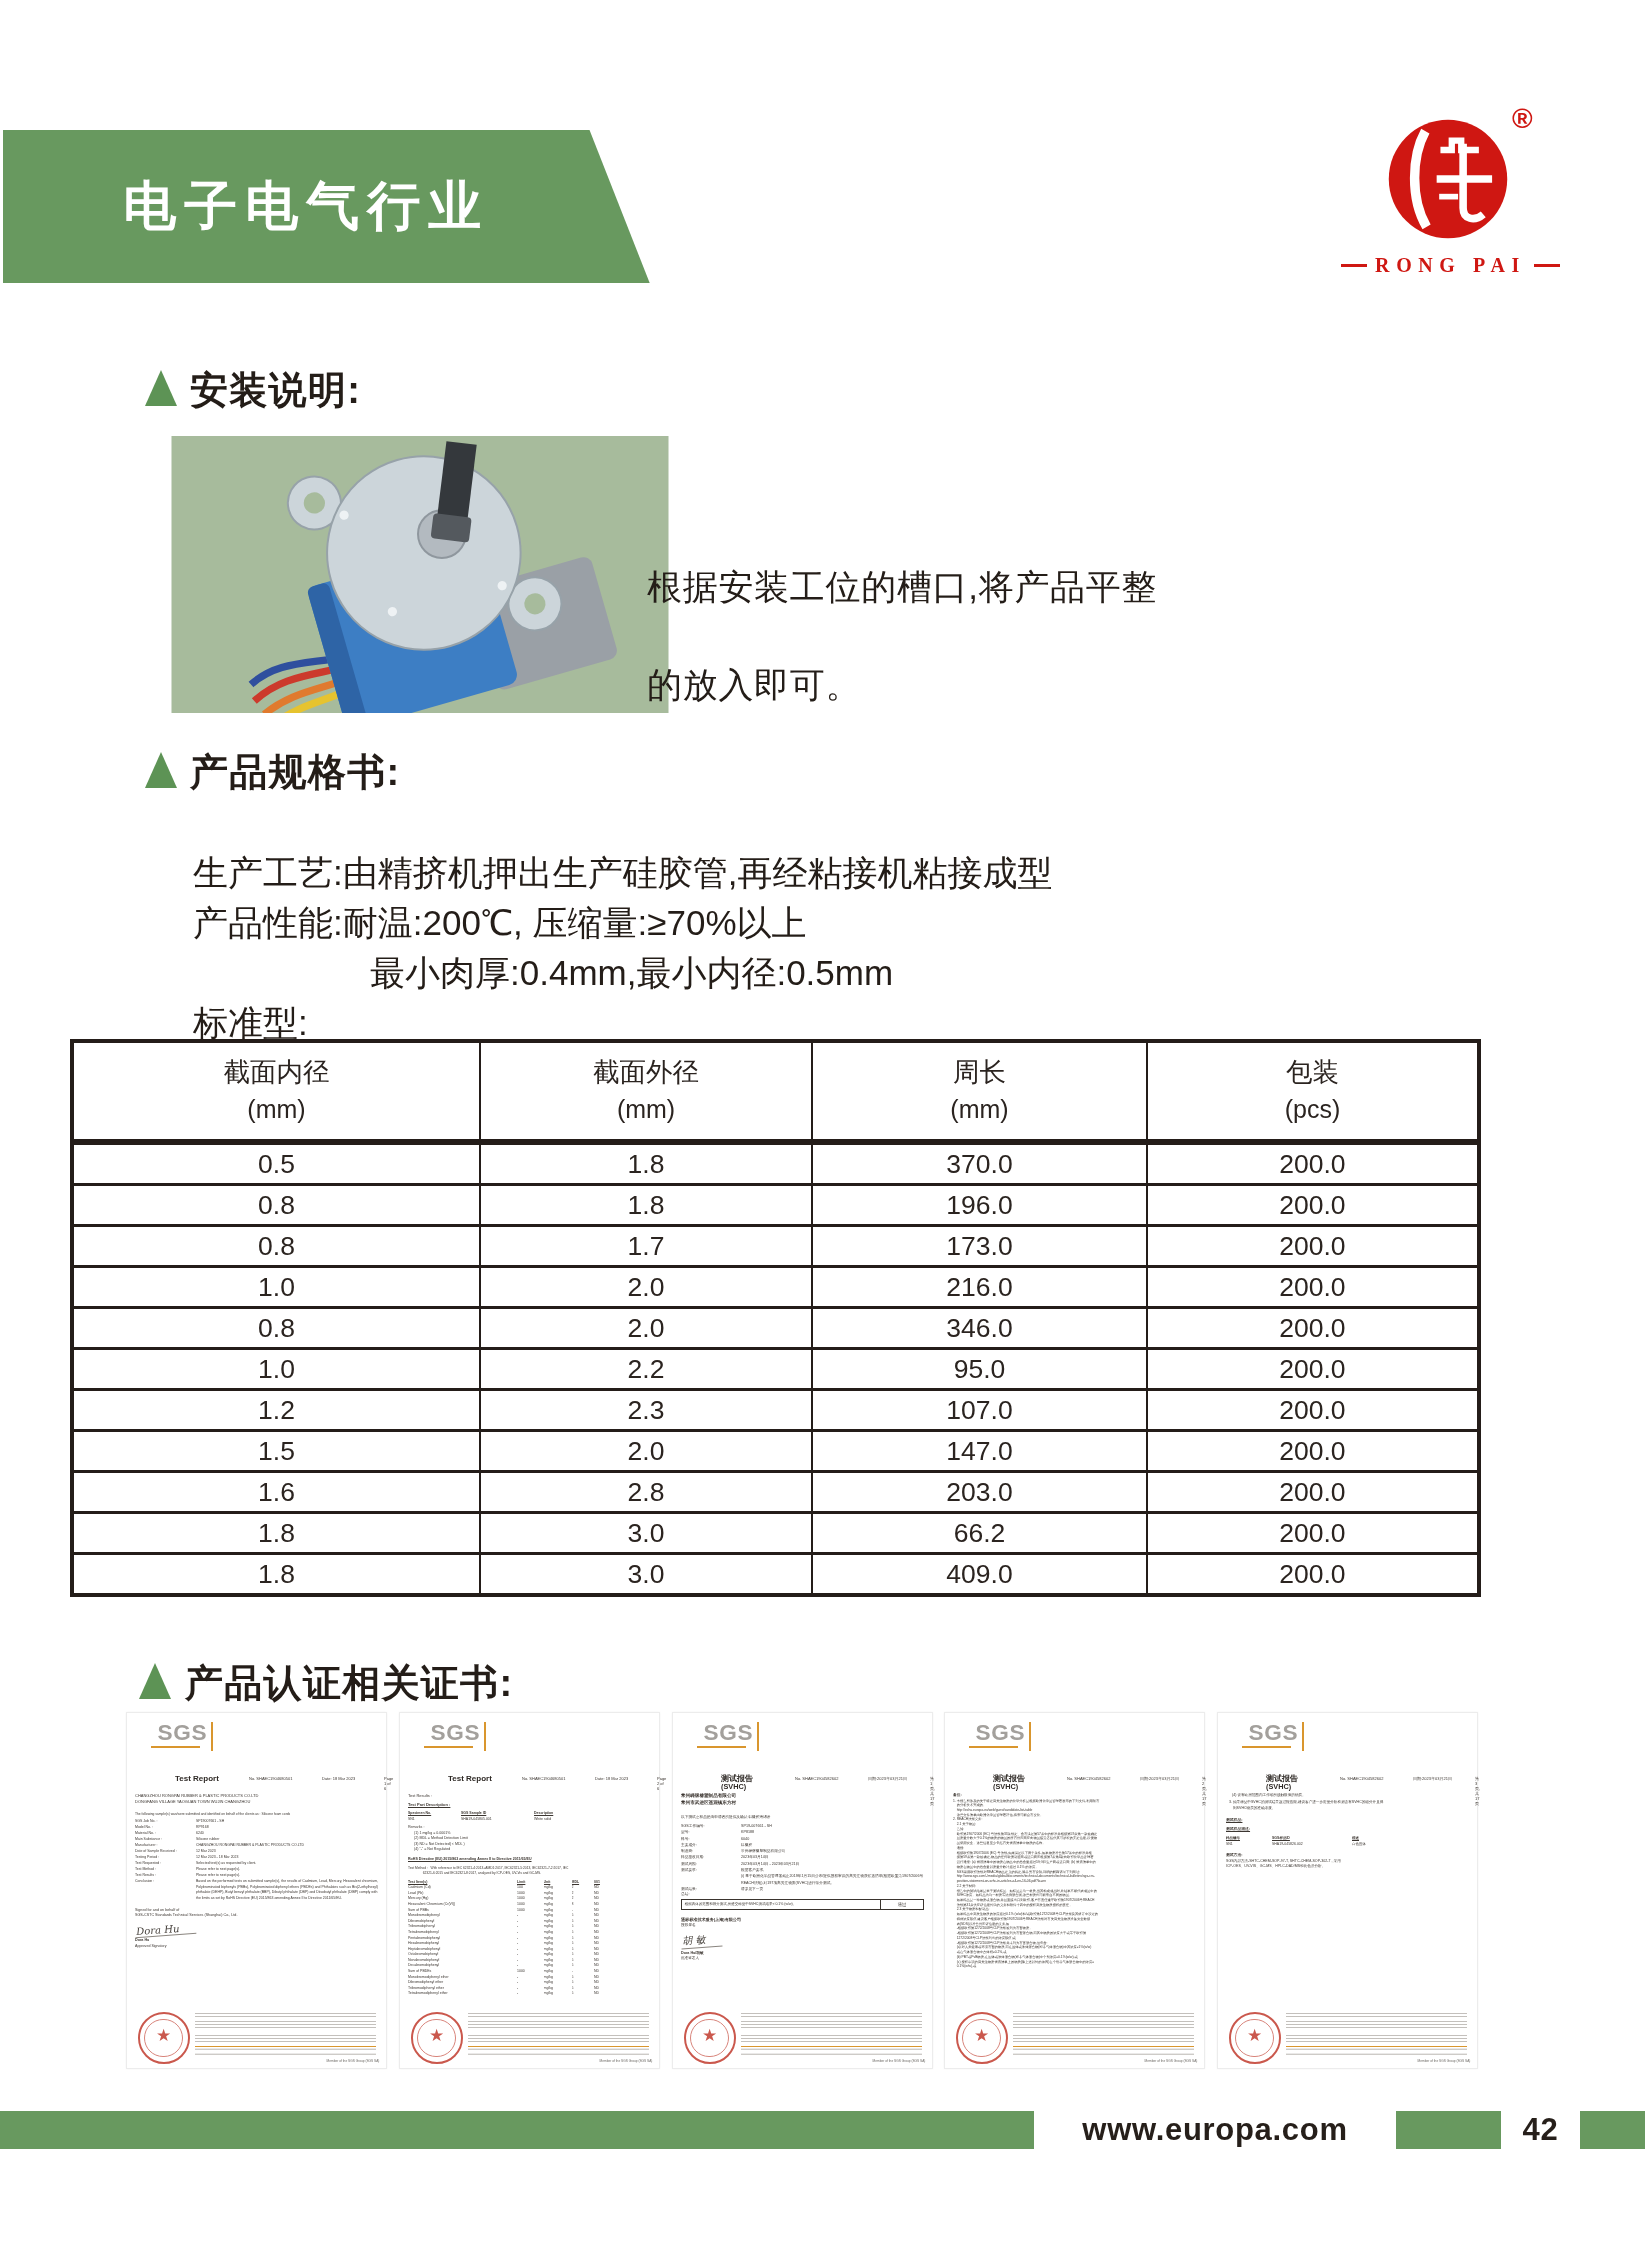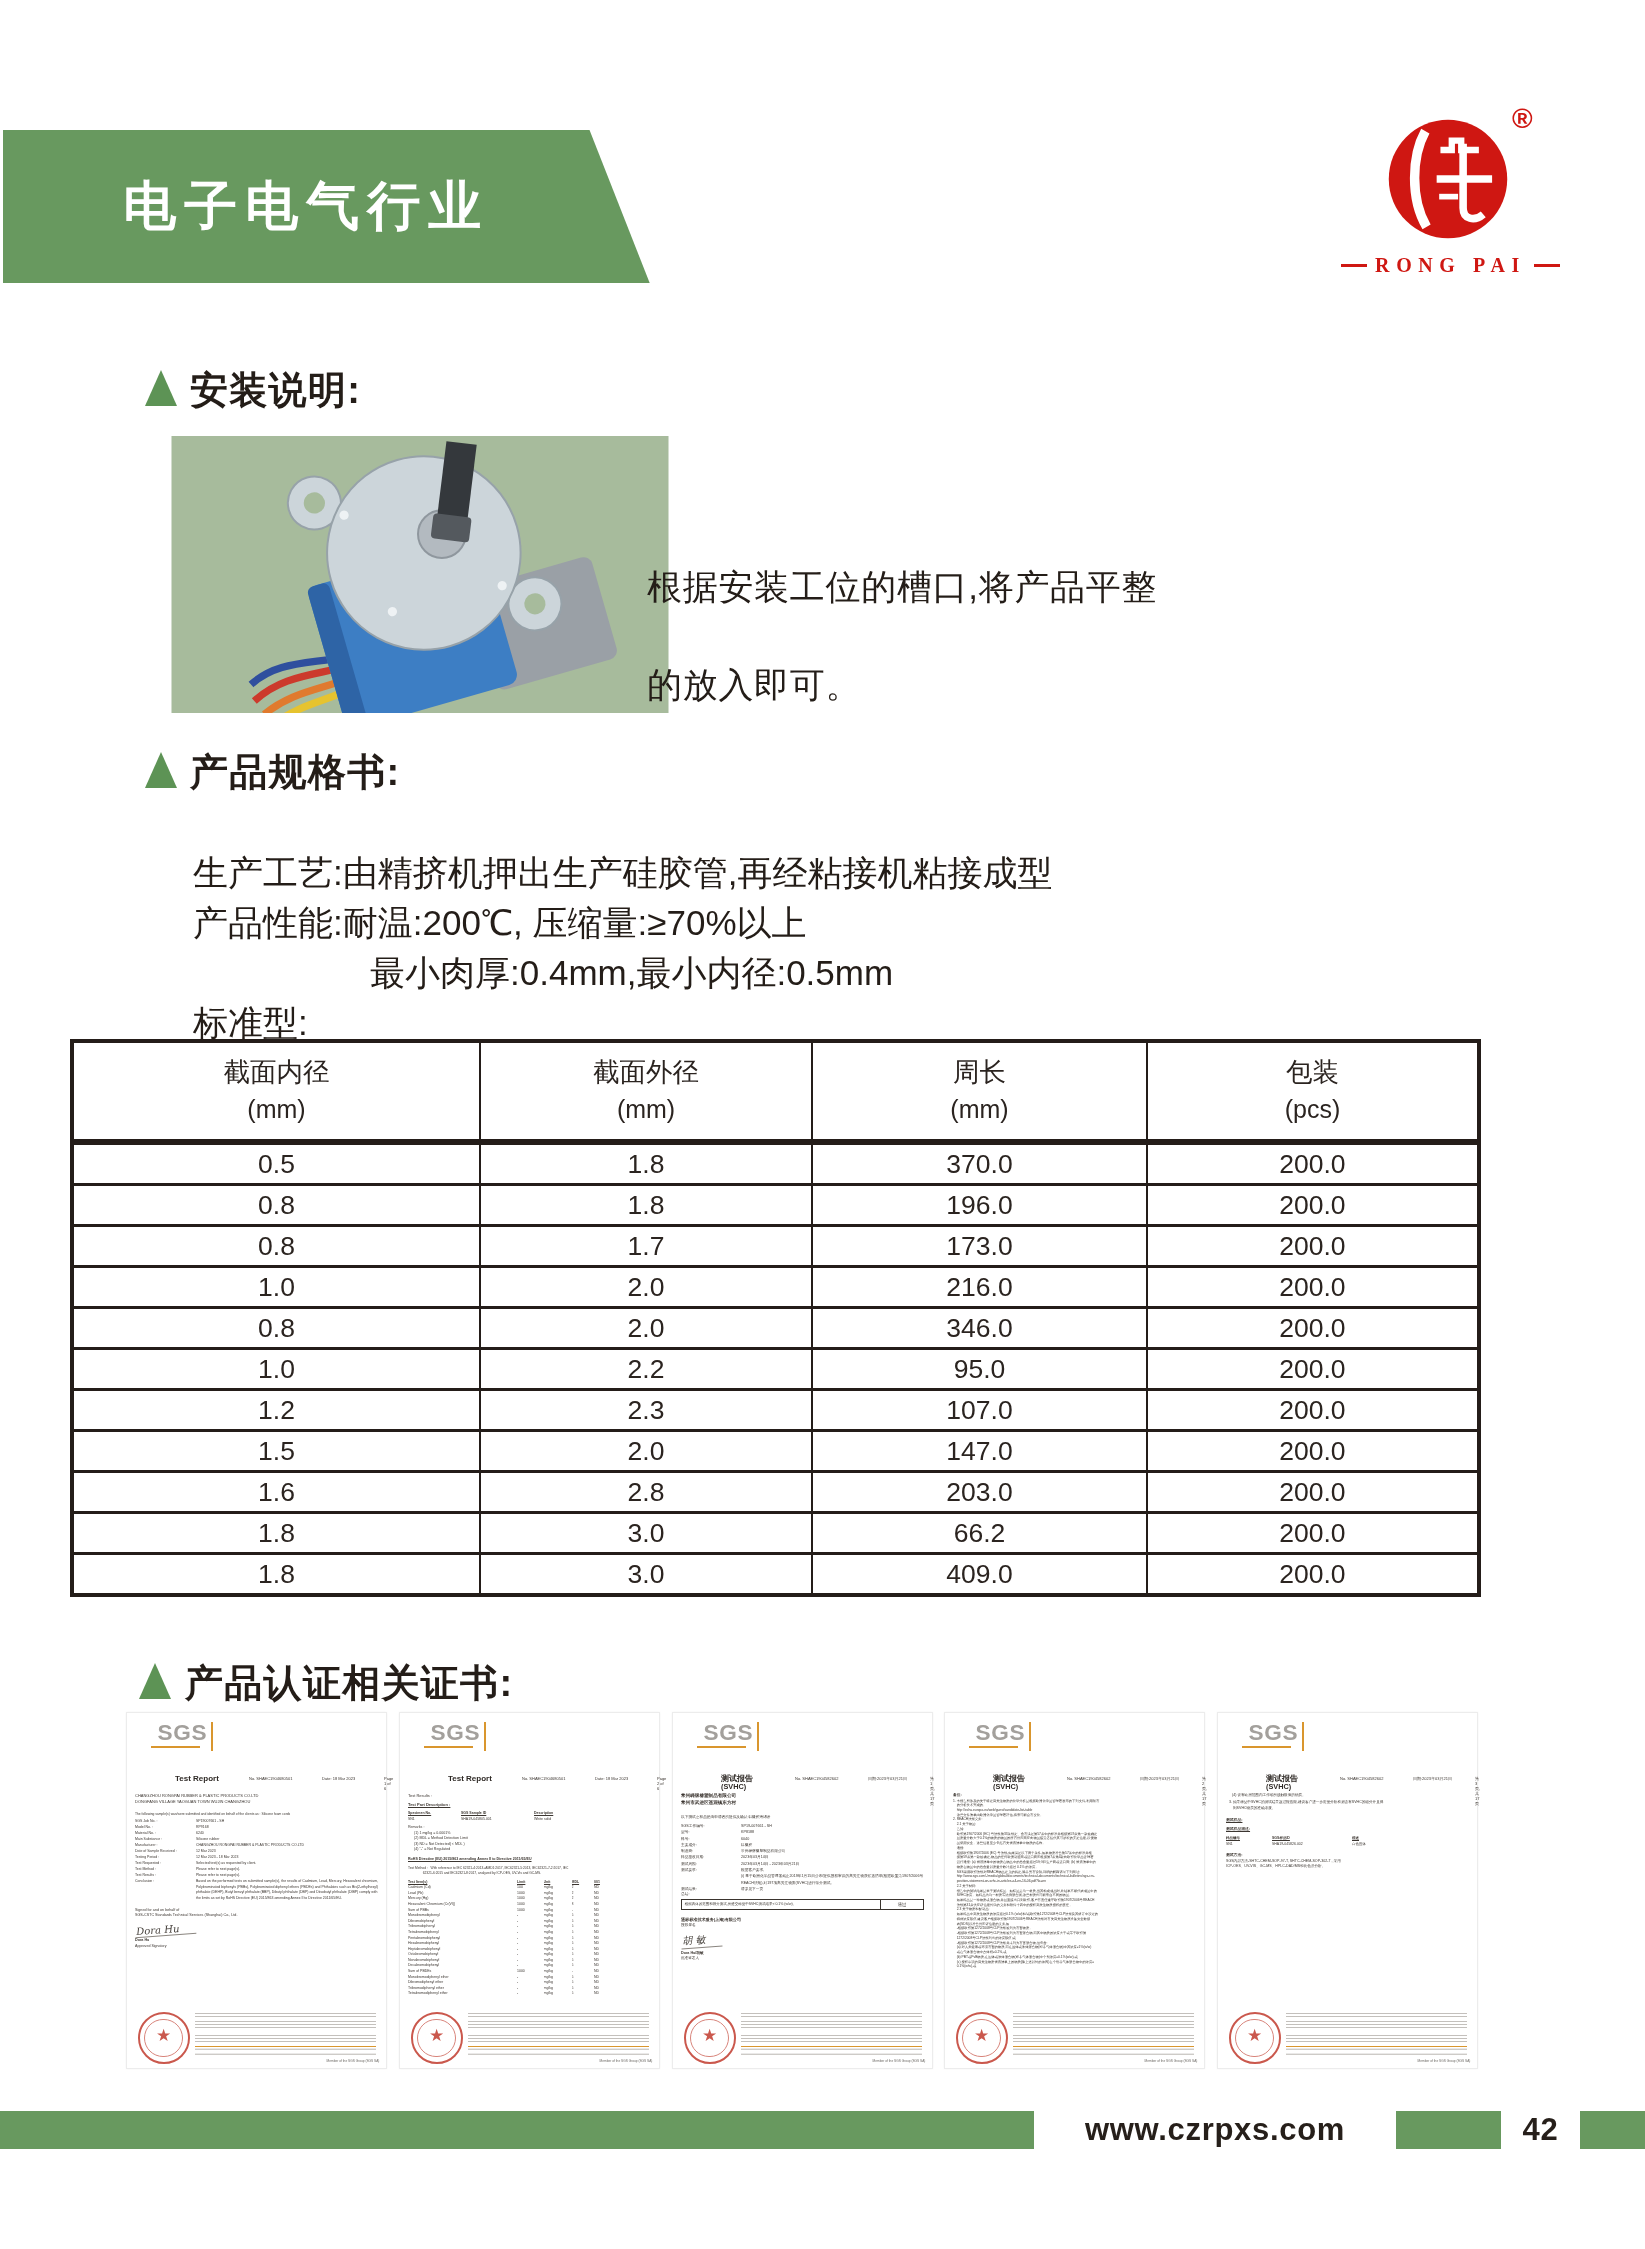--- a/index.html
+++ b/index.html
@@ -683,21 +683,21 @@
         <div class="inner"></div>
         <div class="star">★</div>
       </div>
       <div class="flines"></div>
       <div class="faddr"></div>
       <div class="member">Member of the SGS Group (SGS SA)</div>
     </div>
 
   <div class="footer-bar">
     <div class="fseg site">
-      <div class="ftxt">www.czrpxs.com</div>
+      <div class="ftxt">www.europa.com</div>
     </div>
     <div class="fseg page">
       <div class="ftxt">42</div>
     </div>
   </div>
 
 </div>
 
 
 </body></html>

